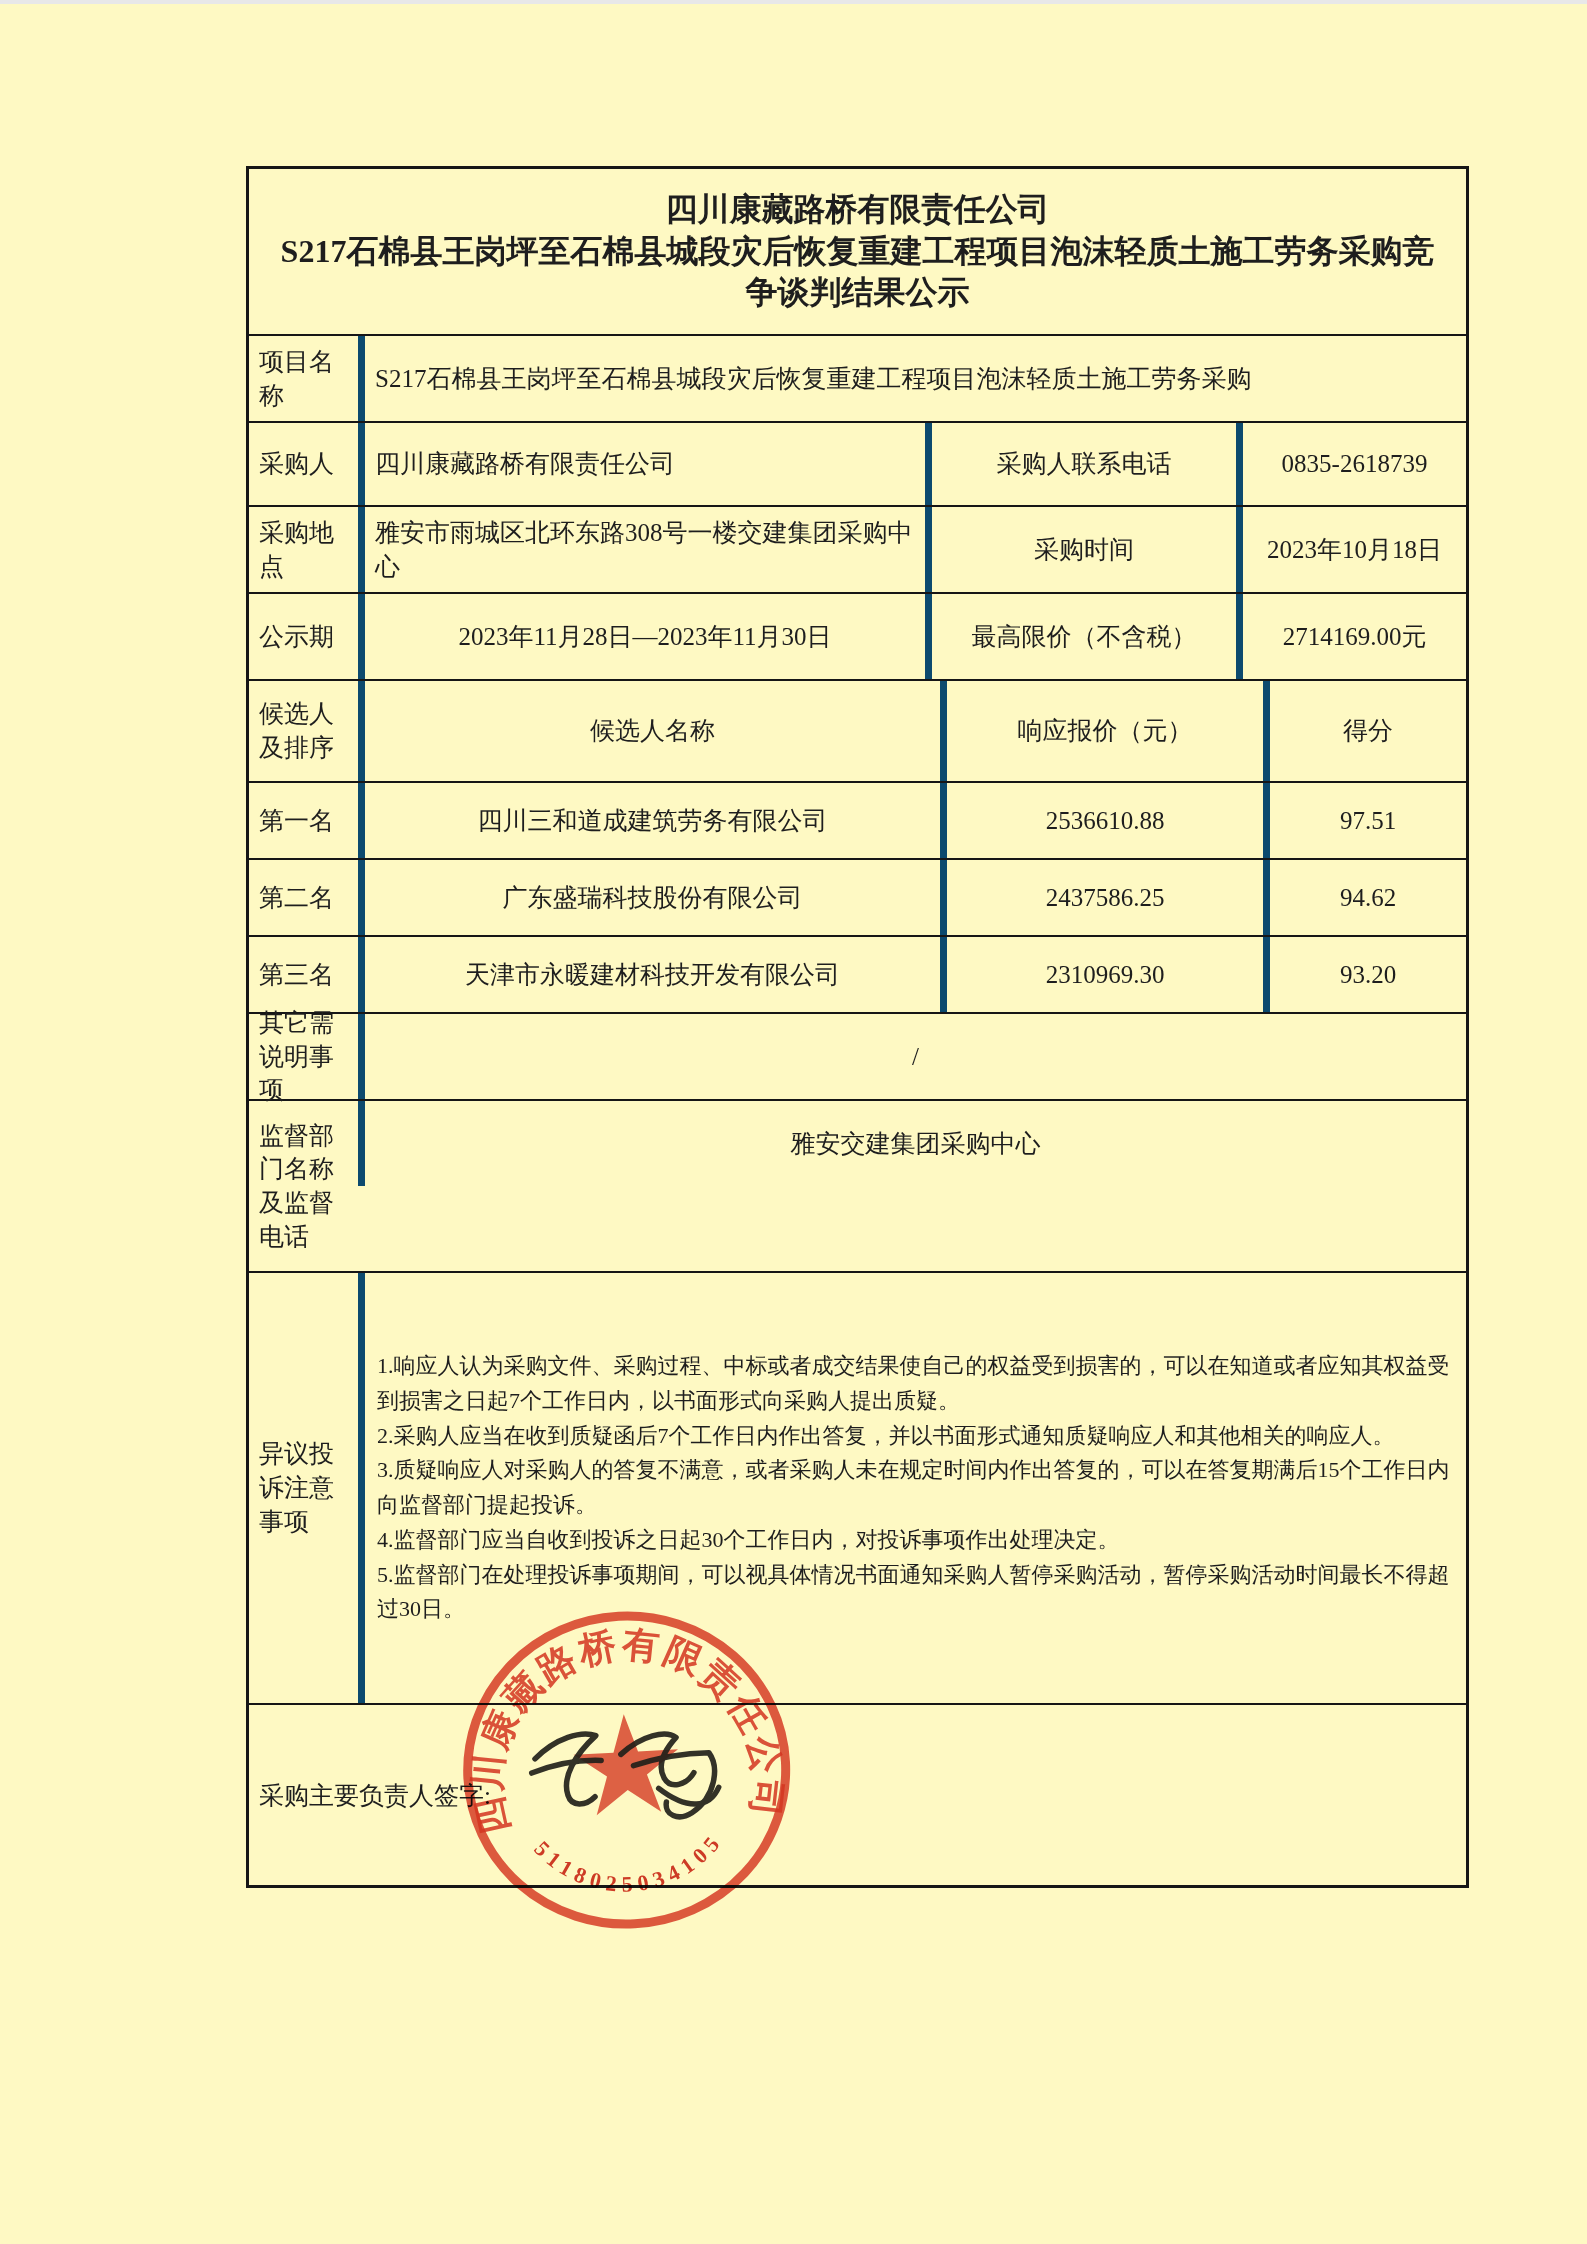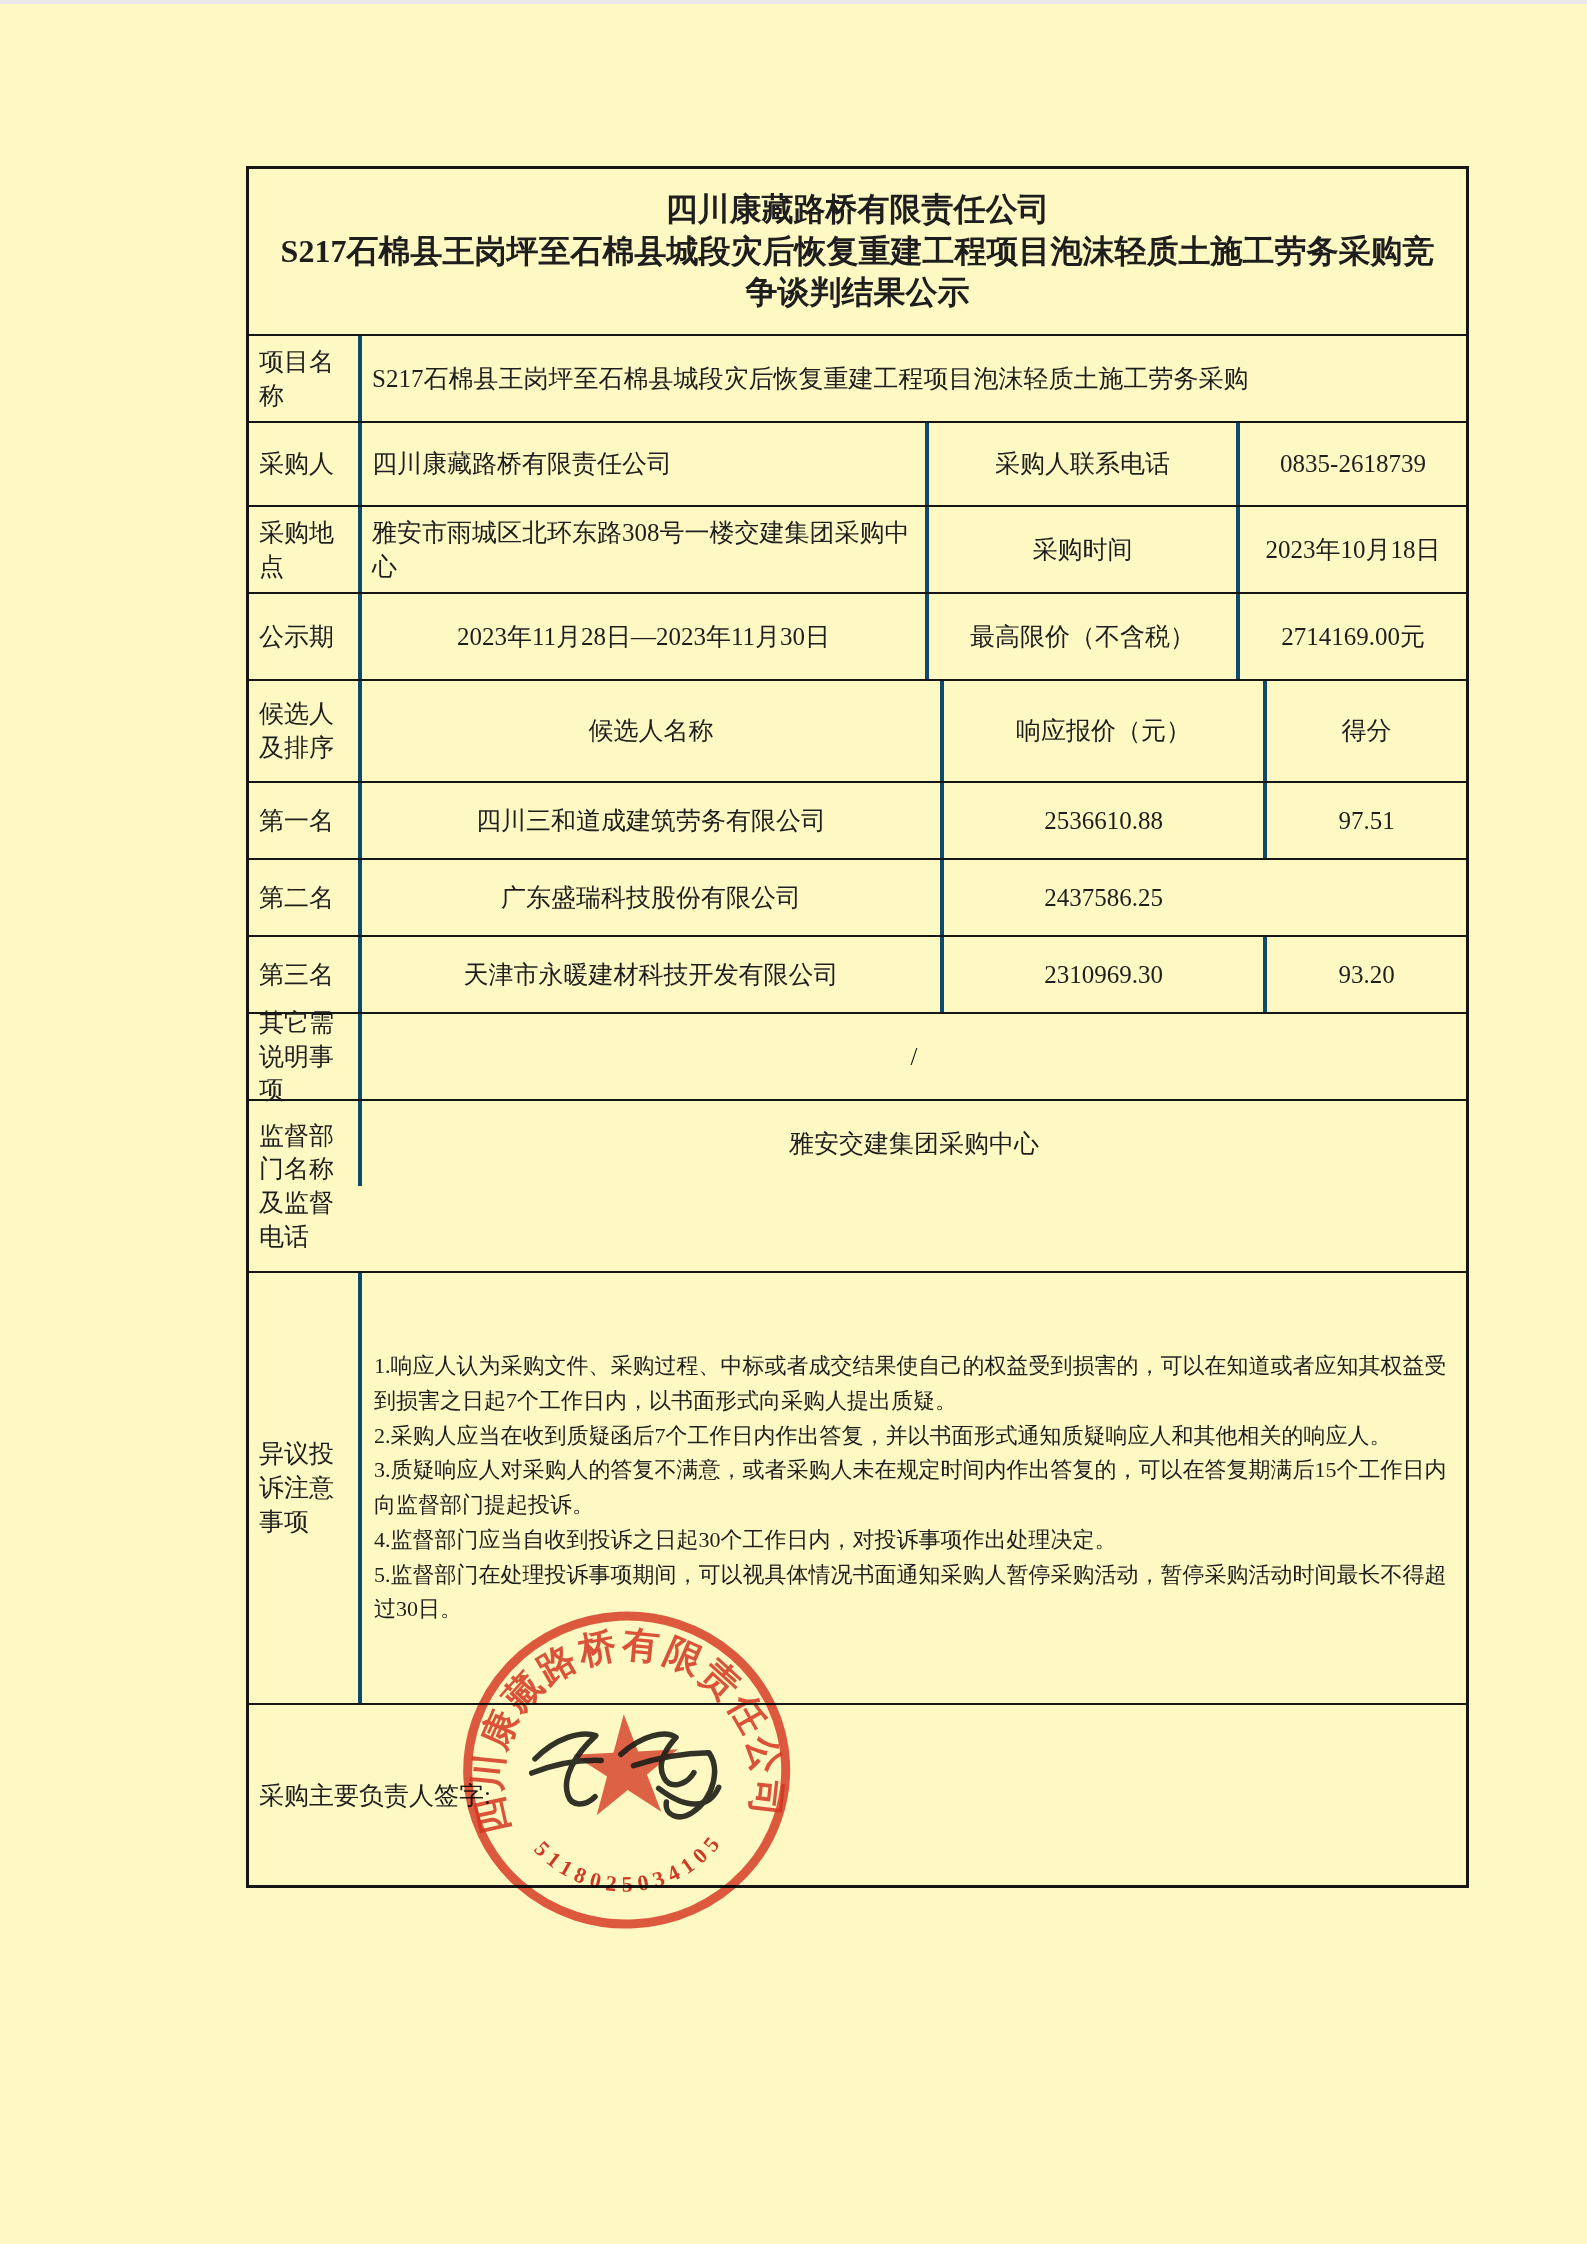--- a/index.html
+++ b/index.html
@@ -12,21 +12,21 @@
   .doc-table {
     position:absolute; left:246px; top:162px; width:1217px;
     border:3px solid #161616; background:transparent;
   }
   .trow { display:grid; align-items:stretch; }
   .trow + .trow { border-top:2px solid #161616; }
   .cols-2 { grid-template-columns:109px 1fr; }
   .cols-a { grid-template-columns:109px 567px 311px 1fr;font-family:Liberation Serif, serif; }
   .cols-b { grid-template-columns:109px 582px 323px 1fr; }
   .cell { display:flex; align-items:center; font-size:25px; line-height:1.35; box-sizing:border-box; }
-  .cell + .cell { border-left:4px solid #0c4a6e; }
+  .cell + .cell { border-left:7px solid #0c4a6e; }
   .label { padding:4px 6px 4px 10px; text-align:left; word-break:break-all; }
   .left  { padding:4px 10px; justify-content:flex-start; text-align:left; word-break:break-all; }
   .center{ padding:4px 8px; justify-content:center; text-align:center; }
   .title-row {
     display:flex; flex-direction:column; justify-content:center; align-items:center;
     height:165px; font-weight:bold; font-size:32px; line-height:1.3; text-align:center;
   }
   .title-main { max-width:1185px; margin:0 auto; }
   .obj-body { display:flex; flex-direction:column; justify-content:center; padding:10px 14px 10px 12px;
               font-size:22px; line-height:1.58; text-align:left; align-items:flex-start; }
@@ -88,20 +88,21 @@
       <div class="cell label">第一名</div>
       <div class="cell center">四川三和道成建筑劳务有限公司</div>
       <div class="cell center">2536610.88</div>
       <div class="cell center">97.51</div>
     </div>
 
     <div class="trow cols-b" style="grid-template-rows:75px">
       <div class="cell label">第二名</div>
       <div class="cell center">广东盛瑞科技股份有限公司</div>
       <div class="cell center">2437586.25</div>
+      <div class="cell center">94.62</div>
     </div>
 
     <div class="trow cols-b" style="grid-template-rows:75px">
       <div class="cell label">第三名</div>
       <div class="cell center">天津市永暖建材科技开发有限公司</div>
       <div class="cell center">2310969.30</div>
       <div class="cell center">93.20</div>
     </div>
 
     <div class="trow cols-2" style="grid-template-rows:85px">

